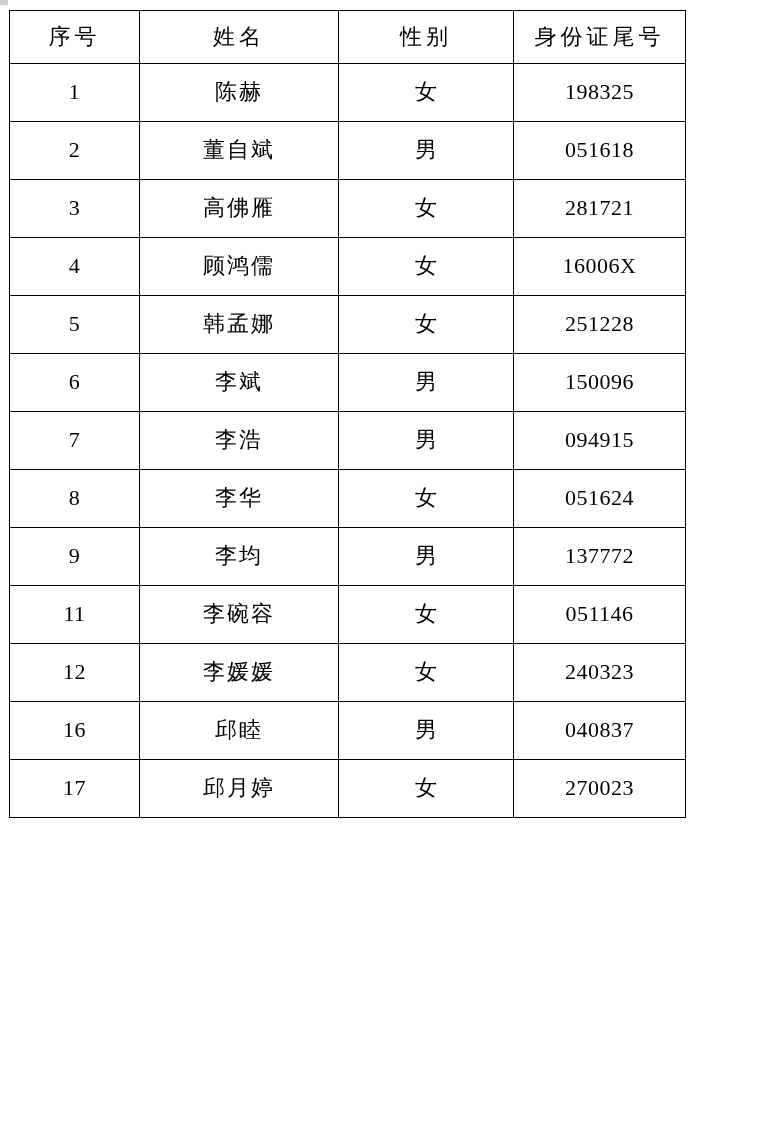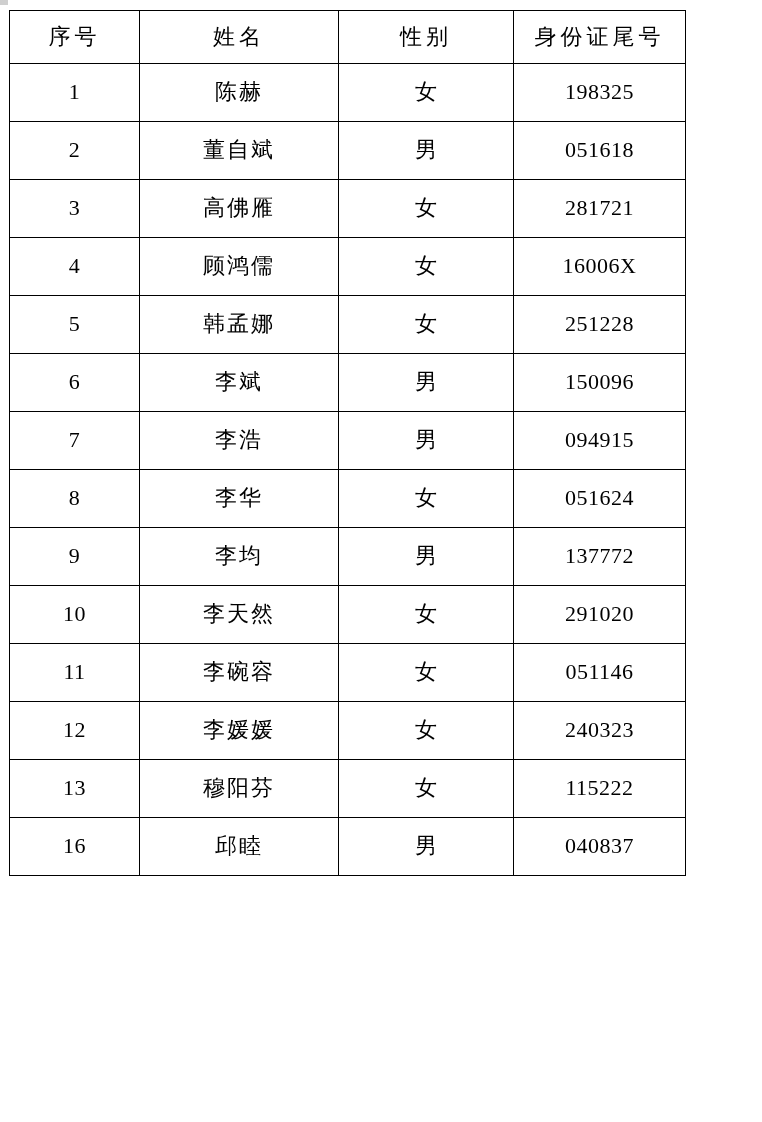--- a/index.html
+++ b/index.html
@@ -138,44 +138,38 @@
         <td class="sex">女</td>
         <td class="id">051624</td>
       </tr>
       <tr>
         <td class="idx">9</td>
         <td class="name">李均</td>
         <td class="sex">男</td>
         <td class="id">137772</td>
       </tr>
       <tr>
-        <td class="idx">10</td>
-        <td class="name">李天然</td>
-        <td class="sex">女</td>
-        <td class="id">291020</td>
-      </tr>
-      <tr>
         <td class="idx">11</td>
         <td class="name">李碗容</td>
         <td class="sex">女</td>
         <td class="id">051146</td>
       </tr>
       <tr>
         <td class="idx">12</td>
         <td class="name">李媛媛</td>
         <td class="sex">女</td>
         <td class="id">240323</td>
       </tr>
       <tr>
-        <td class="idx">13</td>
-        <td class="name">穆阳芬</td>
-        <td class="sex">女</td>
-        <td class="id">115222</td>
-      </tr>
-      <tr>
         <td class="idx">16</td>
         <td class="name">邱睦</td>
         <td class="sex">男</td>
         <td class="id">040837</td>
+      </tr>
+      <tr>
+        <td class="idx">17</td>
+        <td class="name">邱月婷</td>
+        <td class="sex">女</td>
+        <td class="id">270023</td>
       </tr>
     </tbody>
   </table>
 </div>
 
 </body></html>

